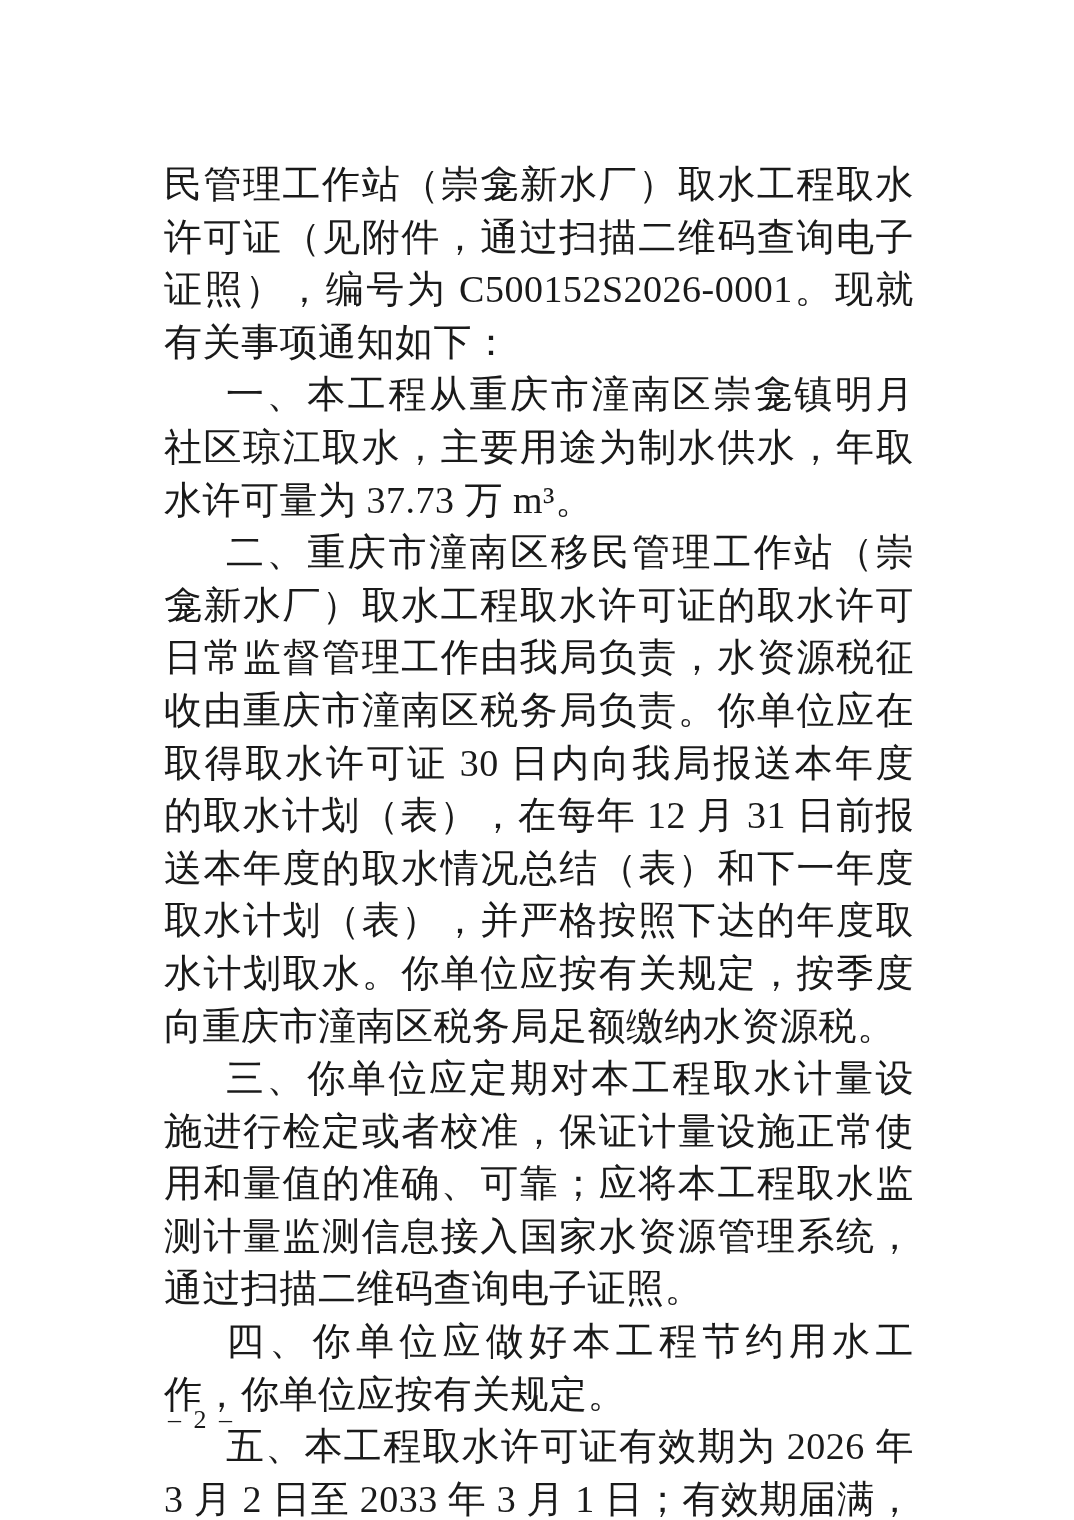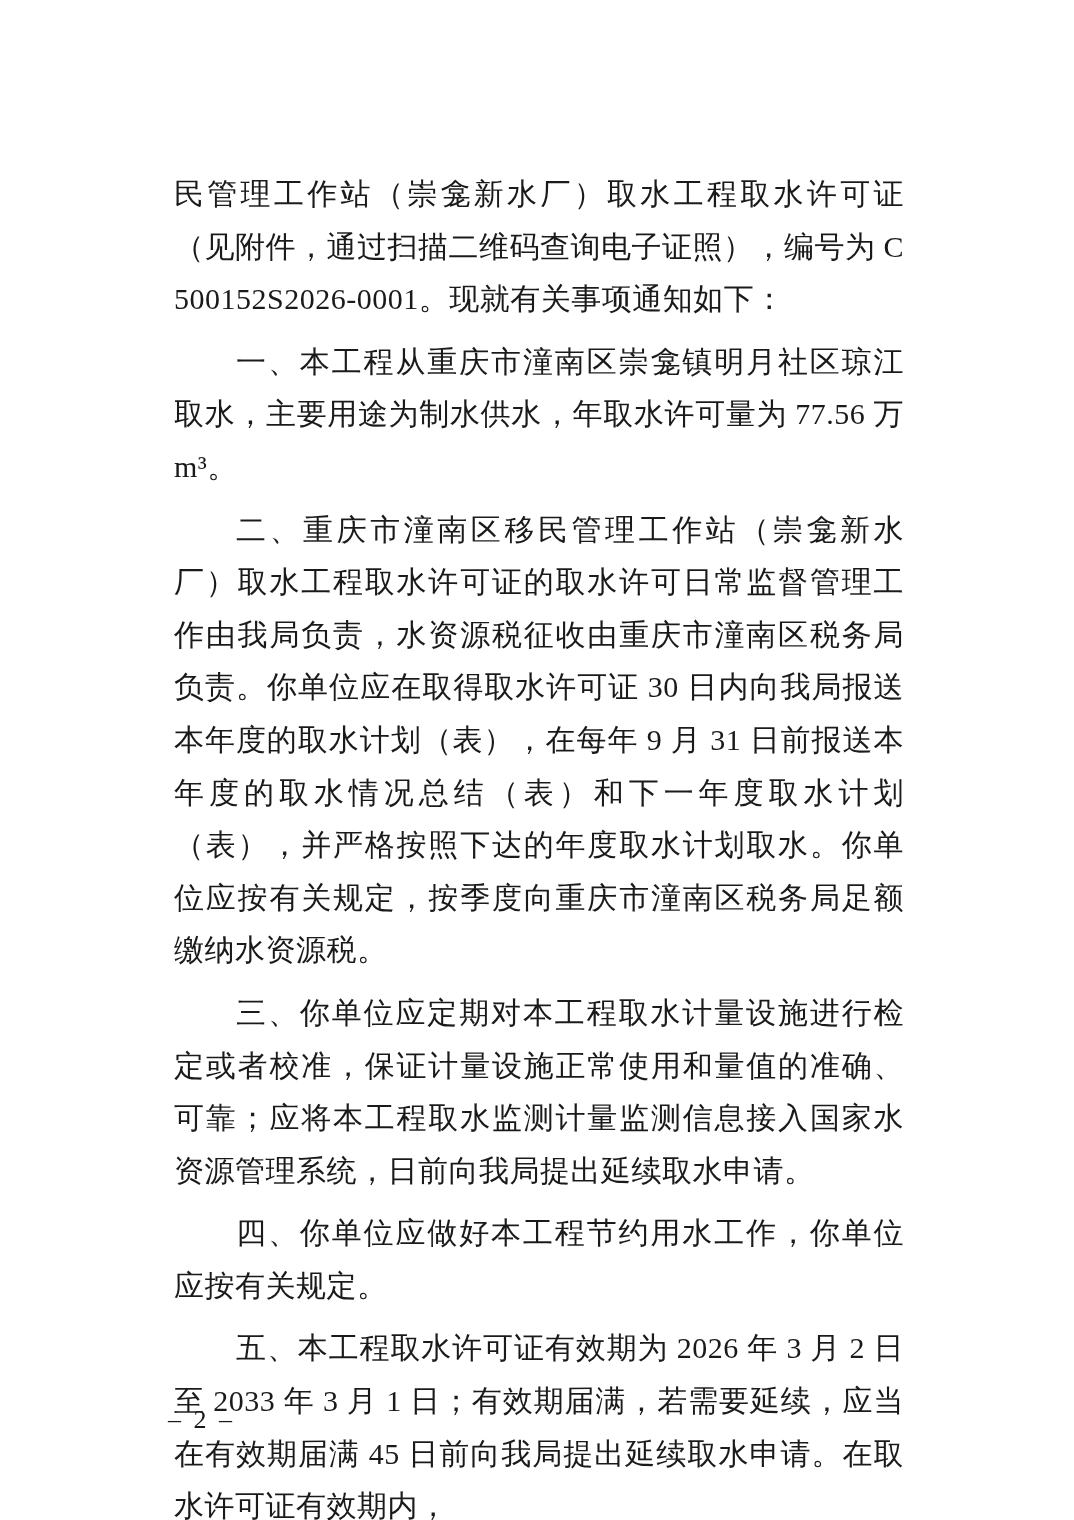--- a/index.html
+++ b/index.html
@@ -20,22 +20,22 @@
     inset: 0;
     background: #ffffff;
   }
   .content {
     position: absolute;
     left: 164px;
     top: 158px;
     width: 750px;
   }
   .para {
-    margin: 10px;
-    font-size: 30px;
+    margin: 0;
+    font-size: 38px;
     line-height: 52.6px;
     text-align: justify;
     text-justify: inter-ideograph;
     letter-spacing: 0.5px;
     word-break: break-all;
   }
   .para.indent {
     text-indent: 62px;
   }
   .footer {
@@ -46,20 +46,20 @@
     letter-spacing: 3px;
     color: #1a1a1a;
   }
 </style>
 </head>
 <body>
 
 <div class="page">
   <div class="content">
     <p class="para">民管理工作站（崇龛新水厂）取水工程取水许可证（见附件，通过扫描二维码查询电子证照），编号为 C500152S2026-0001。现就有关事项通知如下：</p>
-    <p class="para indent">一、本工程从重庆市潼南区崇龛镇明月社区琼江取水，主要用途为制水供水，年取水许可量为 77.56 万 m³。</p>
-    <p class="para indent">二、重庆市潼南区移民管理工作站（崇龛新水厂）取水工程取水许可证的取水许可日常监督管理工作由我局负责，水资源税征收由重庆市潼南区税务局负责。你单位应在取得取水许可证 30 日内向我局报送本年度的取水计划（表），在每年 9 月 31 日前报送本年度的取水情况总结（表）和下一年度取水计划（表），并严格按照下达的年度取水计划取水。你单位应按有关规定，按季度向重庆市潼南区税务局足额缴纳水资源税。</p>
-    <p class="para indent">三、你单位应定期对本工程取水计量设施进行检定或者校准，保证计量设施正常使用和量值的准确、可靠；应将本工程取水监测计量监测信息接入国家水资源管理系统，日前向我局提出延续取水申请。</p>
+    <p class="para indent">一、本工程从重庆市潼南区崇龛镇明月社区琼江取水，主要用途为制水供水，年取水许可量为 37.73 万 m³。</p>
+    <p class="para indent">二、重庆市潼南区移民管理工作站（崇龛新水厂）取水工程取水许可证的取水许可日常监督管理工作由我局负责，水资源税征收由重庆市潼南区税务局负责。你单位应在取得取水许可证 30 日内向我局报送本年度的取水计划（表），在每年 12 月 31 日前报送本年度的取水情况总结（表）和下一年度取水计划（表），并严格按照下达的年度取水计划取水。你单位应按有关规定，按季度向重庆市潼南区税务局足额缴纳水资源税。</p>
+    <p class="para indent">三、你单位应定期对本工程取水计量设施进行检定或者校准，保证计量设施正常使用和量值的准确、可靠；应将本工程取水监测计量监测信息接入国家水资源管理系统，通过扫描二维码查询电子证照。</p>
     <p class="para indent">四、你单位应做好本工程节约用水工作，你单位应按有关规定。</p>
     <p class="para indent">五、本工程取水许可证有效期为 2026 年 3 月 2 日至 2033 年 3 月 1 日；有效期届满，若需要延续，应当在有效期届满 45 日前向我局提出延续取水申请。在取水许可证有效期内，</p>
   </div>
   <div class="footer">– 2 –</div>
 </div>
 
 </body></html>

